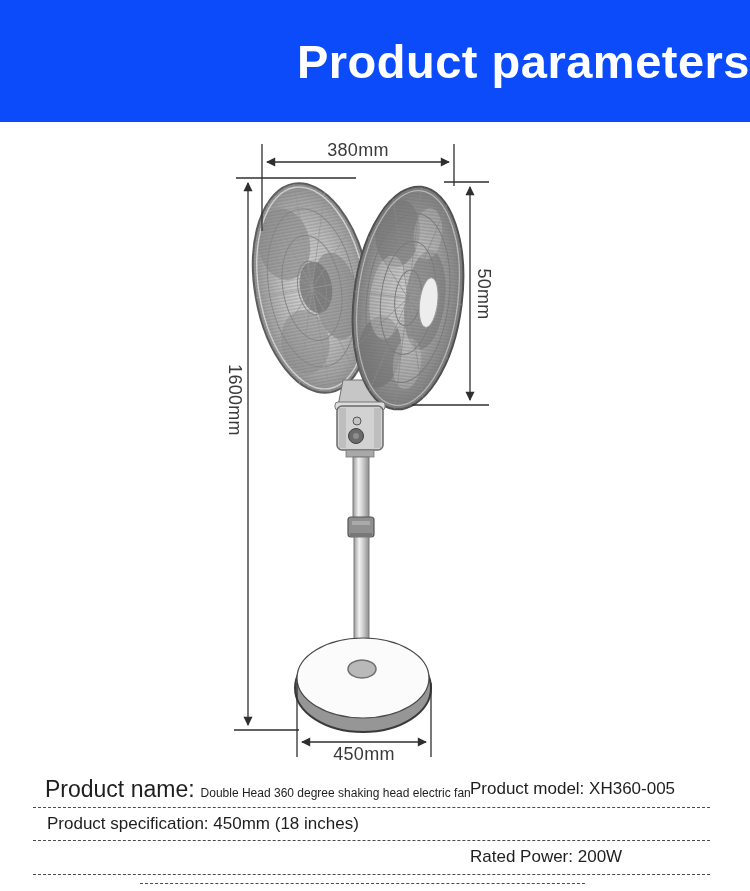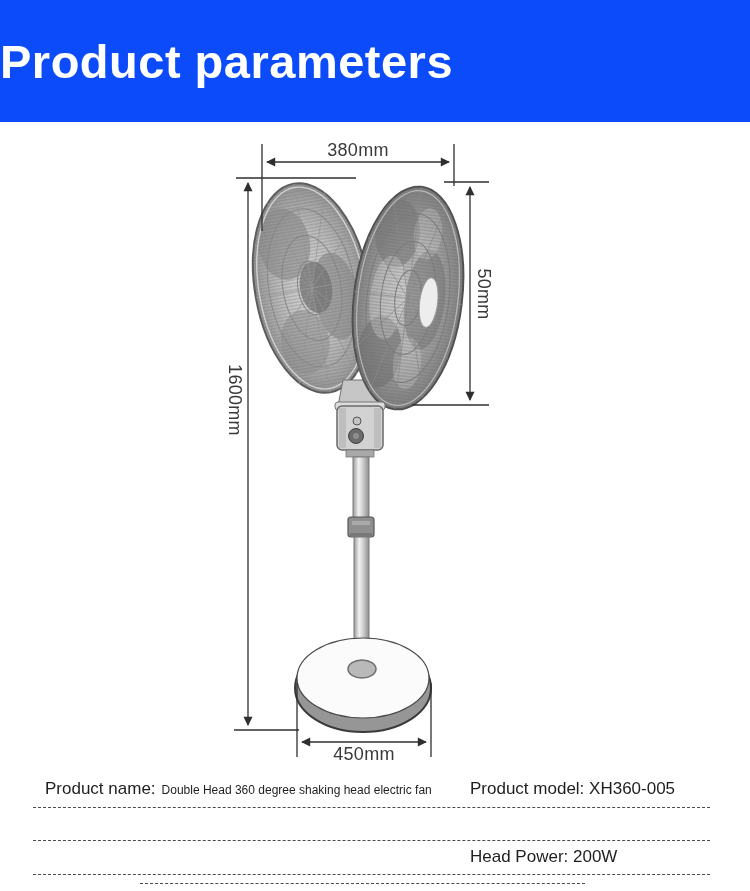--- a/index.html
+++ b/index.html
@@ -1,25 +1,25 @@
 <!DOCTYPE html>
 <html><head>
 <meta charset="utf-8">
 <style>
   html,body{margin:0;padding:0;background:#ffffff;}
   .page{position:relative;width:750px;height:891px;background:#ffffff;overflow:hidden;
         font-family:"Liberation Sans", sans-serif;}
   .banner{position:absolute;left:0;top:0;width:750px;height:122px;background:#0b4bfa;
-          display:flex;align-items:center;justify-content:flex-start;}
+          display:flex;align-items:center;justify-content:flex-end;}
   .banner h1{margin:0;color:#ffffff;font-size:47px;font-weight:700;letter-spacing:.5px;}
   .diagram{position:absolute;left:0;top:0;}
   .dim-text{font-family:"Liberation Sans", sans-serif;font-size:18px;fill:#3a3a3a;letter-spacing:.3px;}
   .specs{position:absolute;left:0;top:0;width:750px;height:891px;color:#1e1e1e;font-size:17px;}
   .cell{position:absolute;white-space:nowrap;line-height:22px;}
-  .cell .lbl{font-size:17px;}
+  .cell .lbl{font-size:23px;}
   .cell .val-small{font-size:12px;margin-left:6px;}
   .dashline{position:absolute;height:0;border-top:1px dashed #4b4b4b;}
 </style>
 </head>
 <body>
 
 <div class="page">
 
   <header class="banner">
     <h1>Product parameters</h1>
@@ -146,22 +146,23 @@
 
   <section class="specs">
 
     <div class="cell" style="left:45px;top:778px;">
       <span class="lbl">Product name:</span><span class="val-small">Double Head 360 degree shaking head electric fan</span>
     </div>
     <div class="cell" style="left:470px;top:778px;">Product model: XH360-005</div>
 
     <div class="dashline" style="left:33px;top:807px;width:677px;"></div>
 
+    <div class="cell" style="left:47px;top:813px;">Product specification: 450mm (18 inches)</div>
 
     <div class="dashline" style="left:33px;top:840px;width:677px;"></div>
 
-    <div class="cell" style="left:470px;top:846px;">Head Power: 200W</div>
+    <div class="cell" style="left:470px;top:846px;">Rated Power: 200W</div>
 
     <div class="dashline" style="left:33px;top:874px;width:677px;"></div>
     <div class="dashline" style="left:140px;top:883px;width:445px;"></div>
   </section>
 
 </div>
 
 </body></html>

